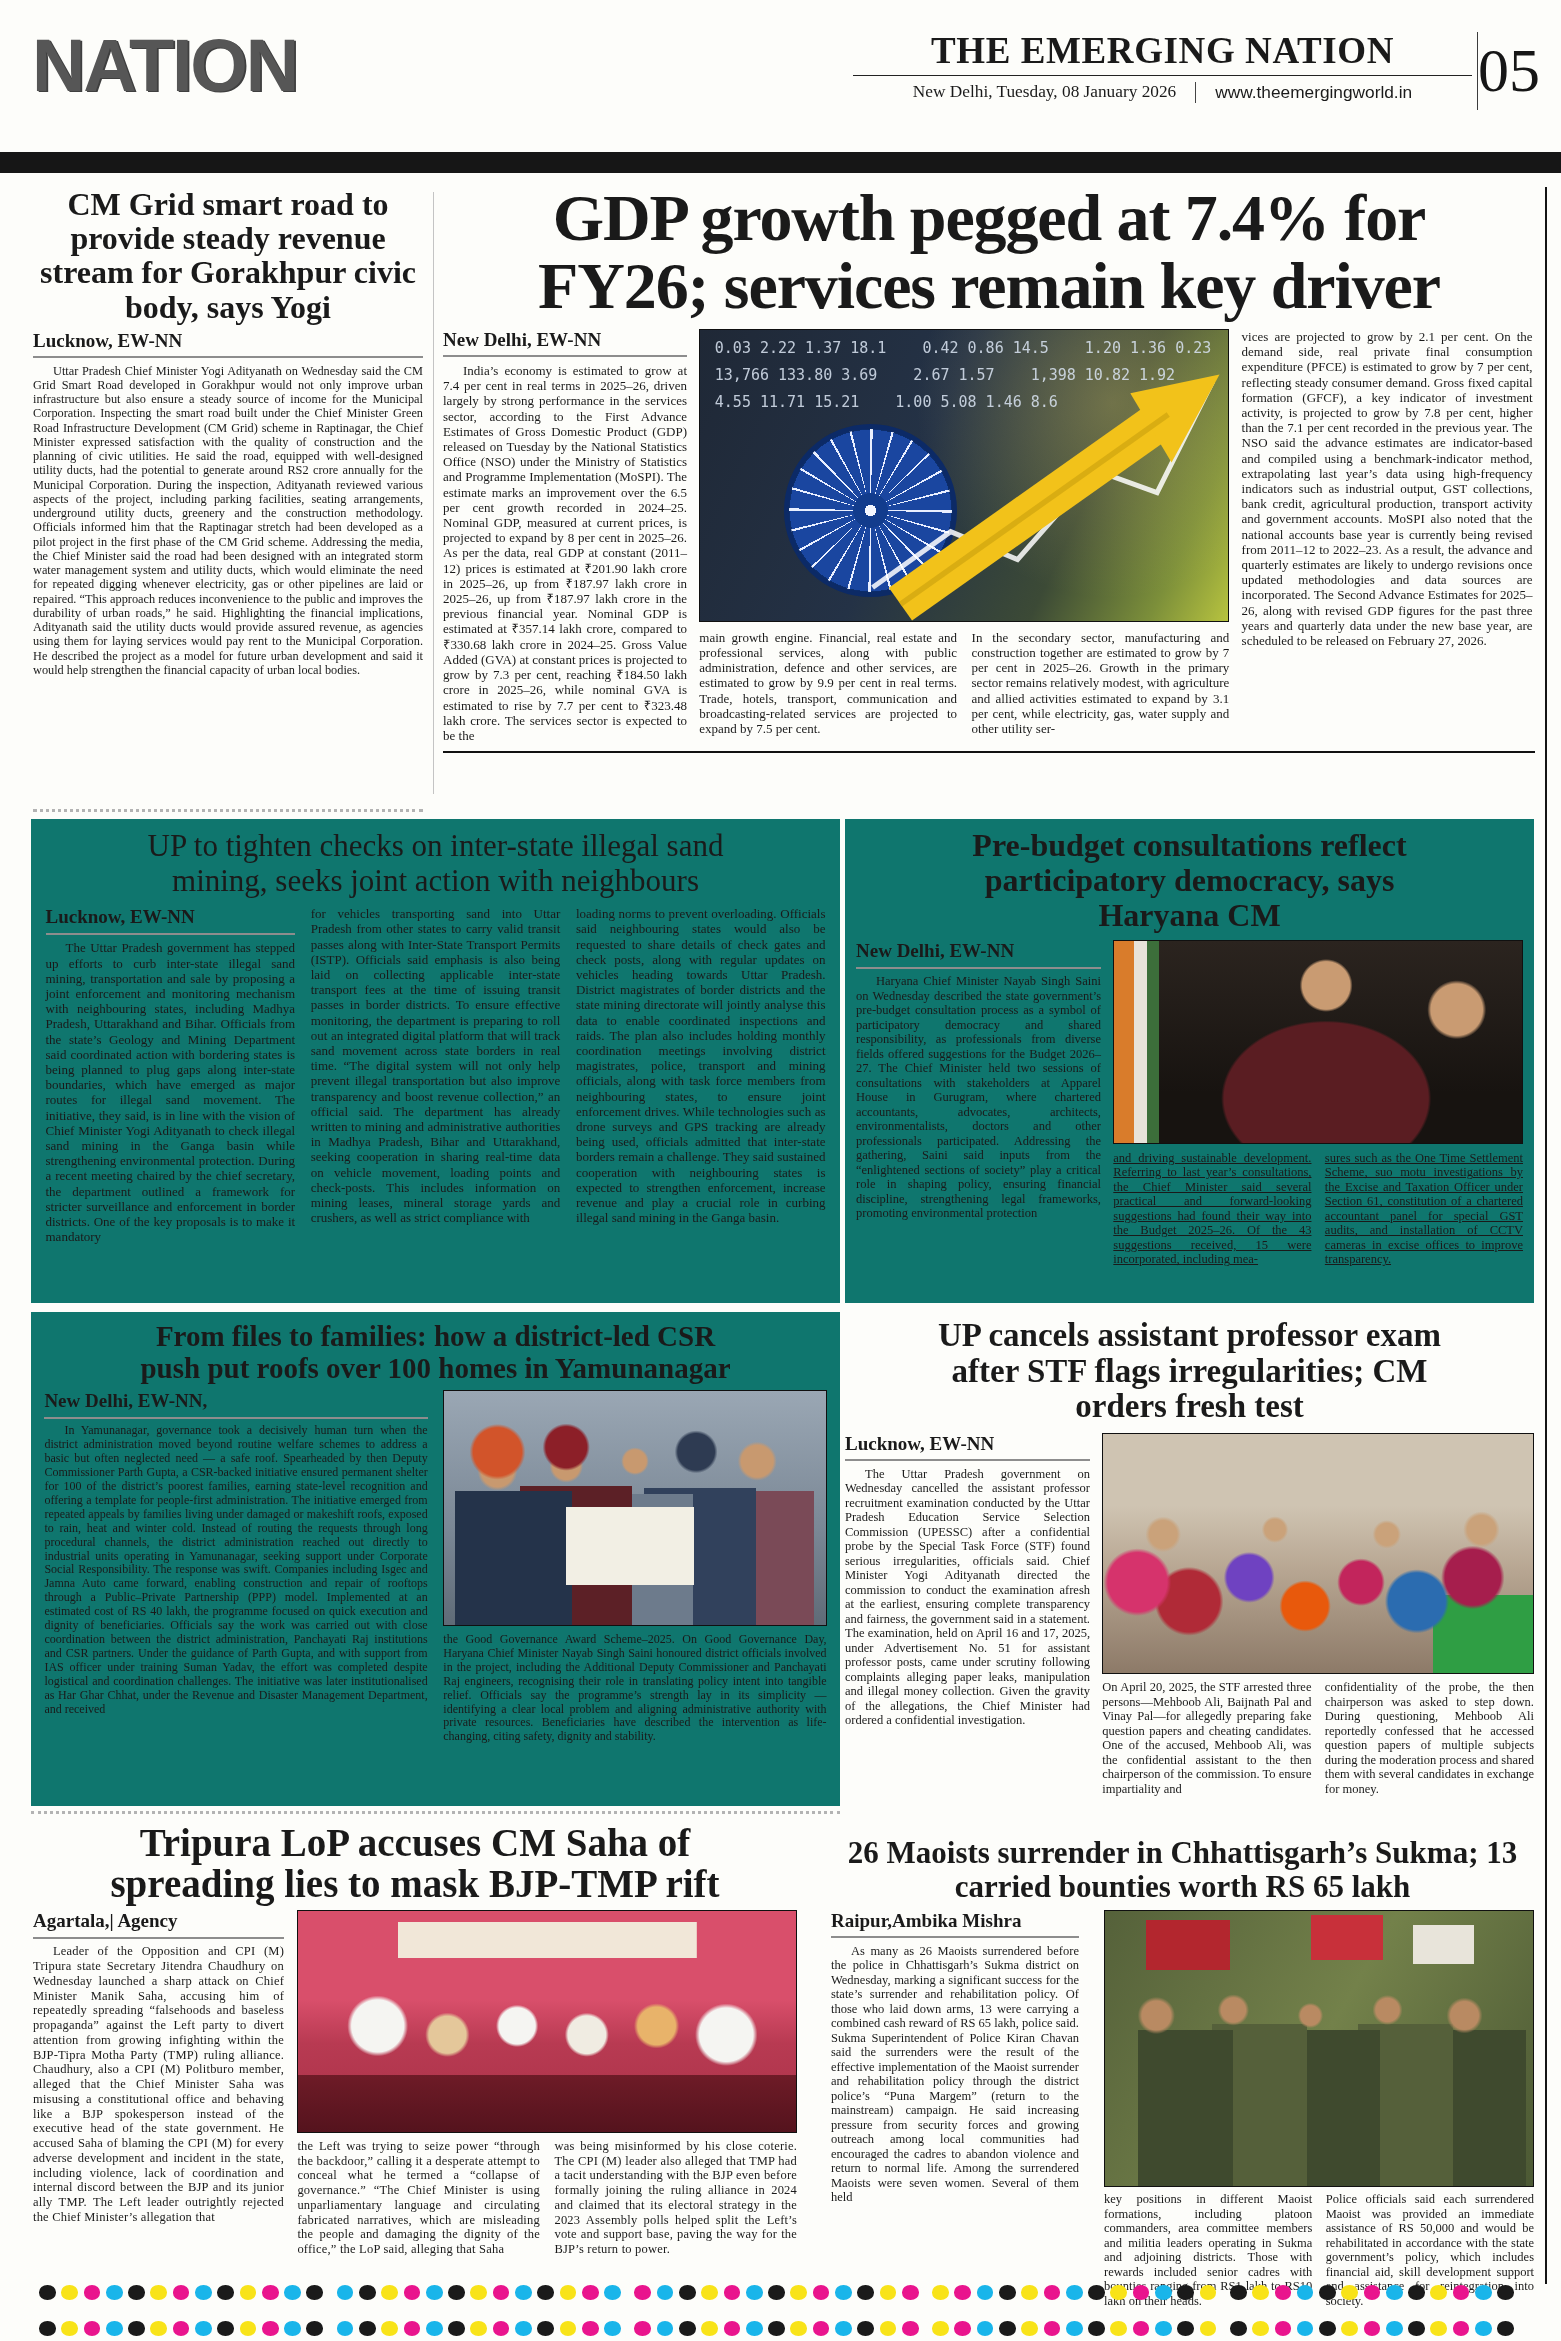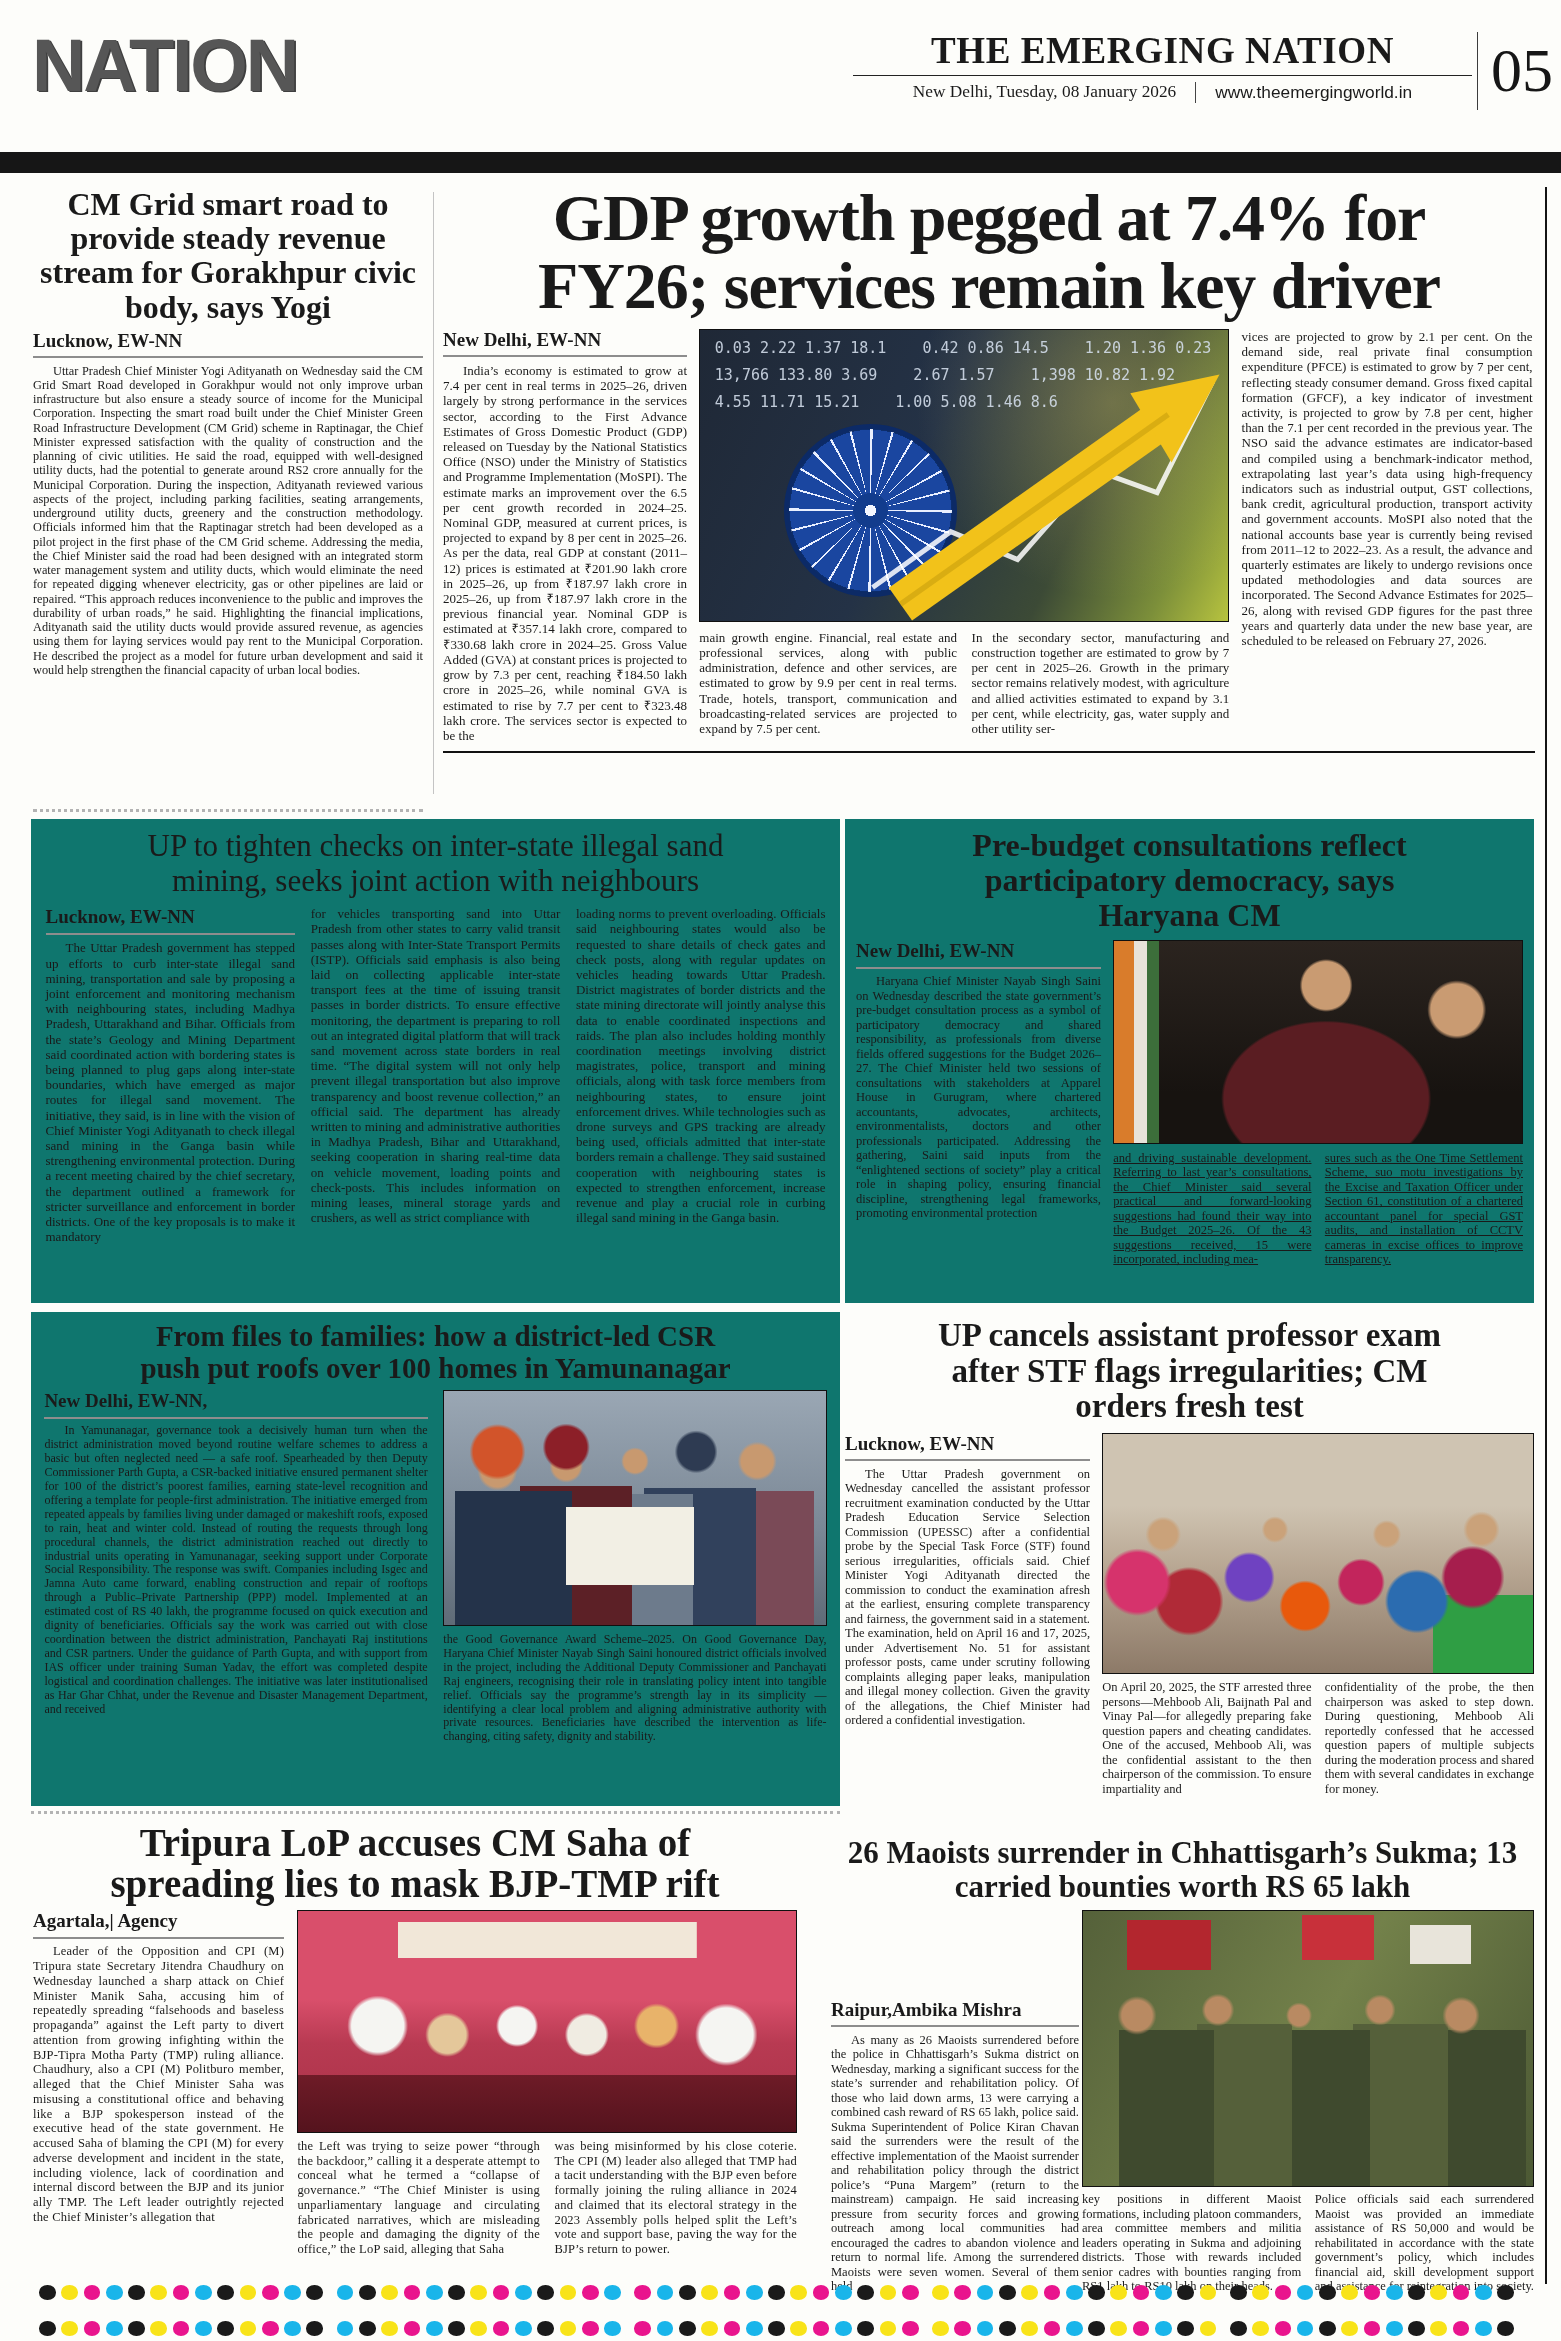--- a/index.html
+++ b/index.html
@@ -4,21 +4,21 @@
 <style>
   html,body{margin:0;padding:0;background:#e9e9e6;}
   .page{position:relative;width:1561px;height:2342px;background:#fdfdfa;font-family:"Liberation Serif",serif;color:#1a1a1a;overflow:hidden;}
 
   
   .section-name{position:absolute;left:32px;top:29px;font-family:"Liberation Sans",sans-serif;font-weight:700;font-size:74px;line-height:1;letter-spacing:-2.2px;color:#565656;text-shadow:1.7px 1.1px 0 #3f3f3f;}
   .mast-block{position:absolute;left:853px;top:32px;width:619px;text-align:center;}
   .masthead{font-size:37px;font-weight:700;letter-spacing:0.6px;line-height:1.05;white-space:nowrap;}
   .mast-row{margin-top:4.5px;border-top:1.1px solid #222;padding-top:5.6px;display:flex;justify-content:center;align-items:center;gap:19px;font-size:17.3px;}
   .mast-url{font-family:"Liberation Sans",sans-serif;border-left:1.1px solid #444;padding-left:19px;}
-  .page-num{position:absolute;left:1477px;top:32px;border-left:1.7px solid #3c3c3c;padding-left:13px;font-size:62px;line-height:1.25;color:#161616;}
+  .page-num{position:absolute;left:1477px;top:32px;border-left:1.7px solid #3c3c3c;padding-left:0;font-size:62px;line-height:1.25;color:#161616;}
   .header-bar{position:absolute;left:0;top:152px;width:1561px;height:21px;background:#161616;}
 
   
   .hl{white-space:pre-line;text-align:center;font-weight:700;margin:0 0 5.6px 0;}
   .dateline{font-weight:700;font-size:19px;border-bottom:2.8px solid #8d8d8d;padding-bottom:4.5px;margin-bottom:5.6px;}
   .body{margin:0;text-align:justify;font-size:12.3px;line-height:1.17;}
   .body.first{text-indent:20px;}
   article{position:absolute;}
   .colwrap{min-width:0;}
 
@@ -147,21 +147,21 @@
   .art-tri{left:33px;top:1822px;width:764px;}
   .hl-tri{font-size:39px;line-height:1.06;}
   .tri-body{display:flex;gap:13.4px;margin-top:5.6px;}
   .tri-c1{width:251px;flex:none;}
   .tri-right{flex:1;min-width:0;}
   .tri-two{display:flex;gap:14.5px;}
   .tri-two p{flex:1;}
   .art-tri .body{font-size:12.5px;line-height:1.18;letter-spacing:0.2px;}
   .art-mao{left:831px;top:1836px;width:703px;}
   .hl-mao{font-size:31px;line-height:1.1;}
-  .mao-body{display:flex;gap:3px;margin-top:3px;align-items:flex-end;}
+  .mao-body{display:flex;gap:25px;margin-top:3px;}
   .mao-c1{width:248px;flex:none;}
   .mao-right{flex:1;min-width:0;}
   .mao-two{display:flex;gap:13.4px;}
   .mao-two p{flex:1;}
   .art-mao .body{font-size:12.5px;line-height:1.16;}
 
   
   .dotsep{position:absolute;height:0;border-top:3.3px dotted #b3b3b3;}
   .dotsep-1{left:33px;top:809px;width:390px;}
   .dotsep-2{left:31px;top:1811px;width:809px;}

